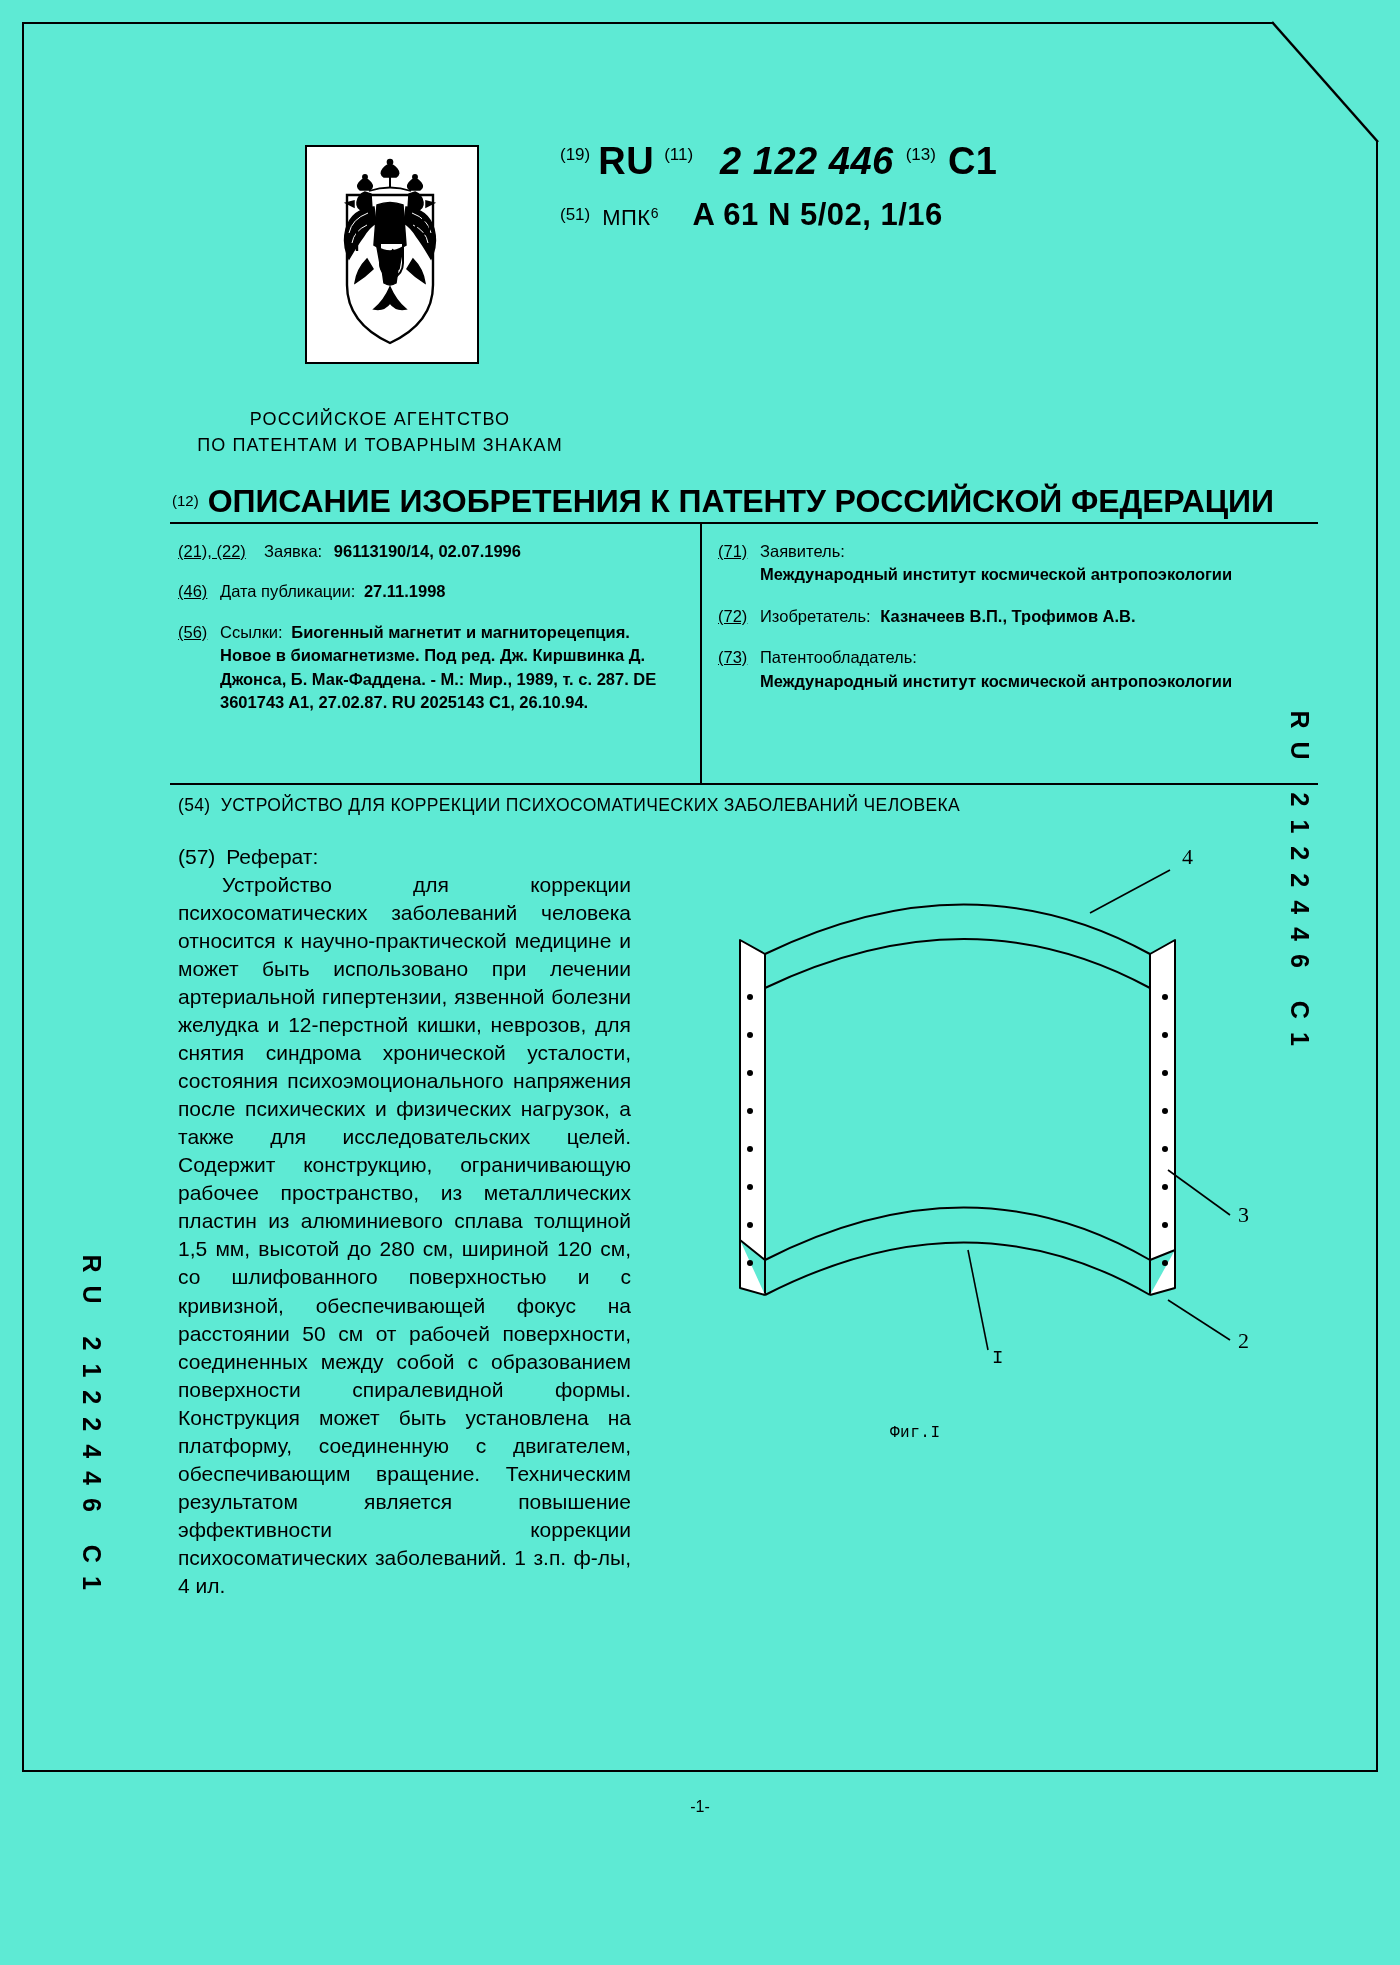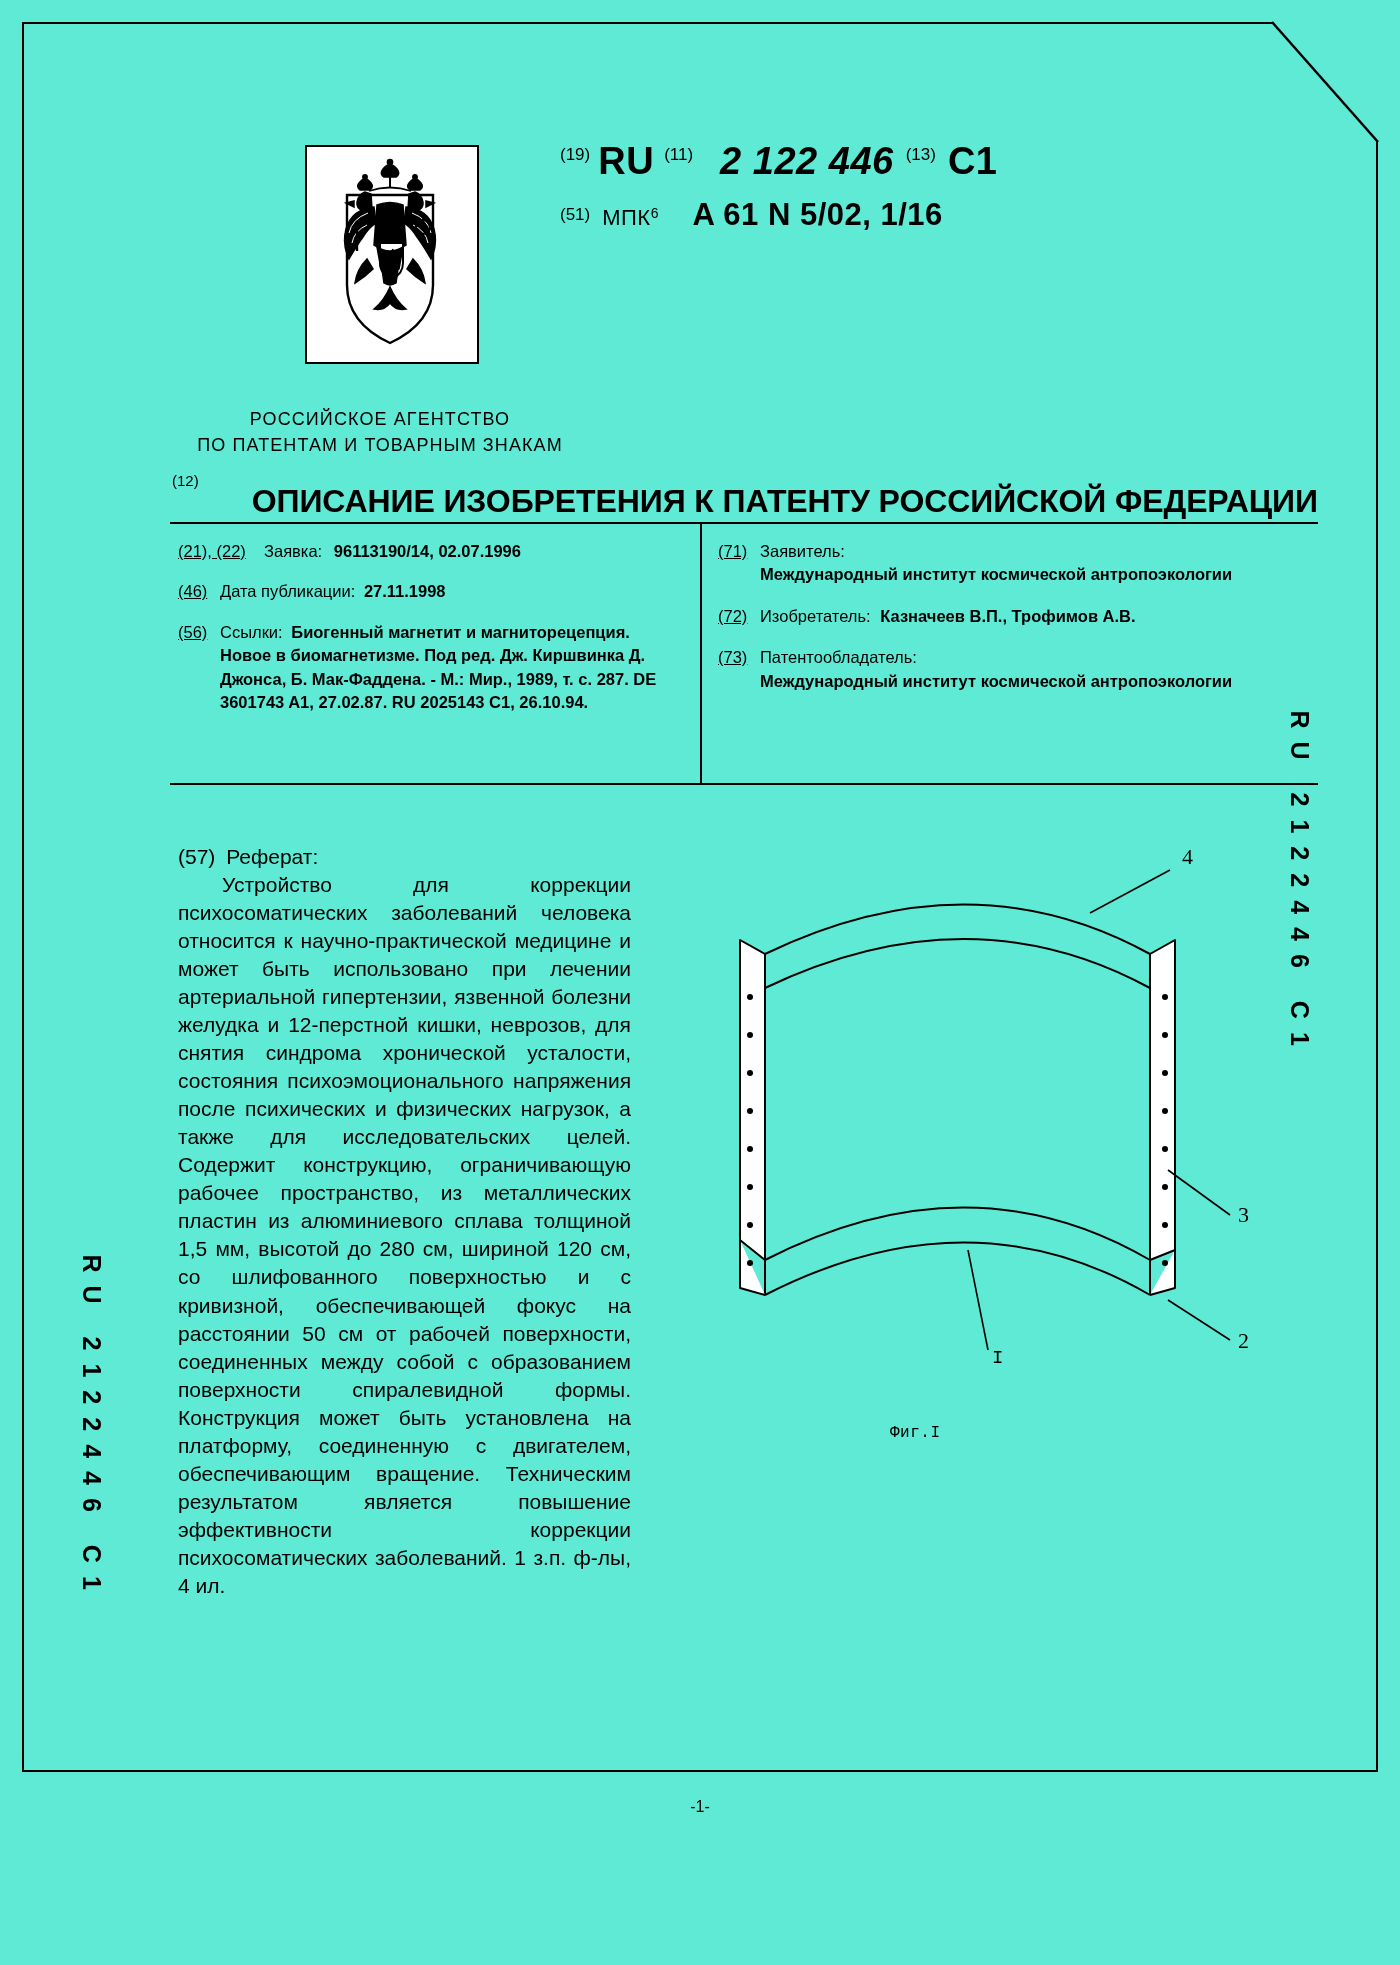--- a/index.html
+++ b/index.html
@@ -92,22 +92,21 @@
     letter-spacing: 1.1px;
     line-height: 1.45;
   }
 
   .main-title-row {
     position: absolute;
     left: 172px;
     top: 483px;
     width: 1145px;
     display: flex;
-    align-items: flex-start;
-    gap: 44px;
+    align-items: flex-end;
   }
   .main-title-num {
     font-size: 15px;
     position: relative;
     top: -11px;
     margin-right: 9px;
   }
   .main-title-text {
     font-size: 32px;
     font-weight: bold;
@@ -358,20 +357,24 @@
     <div class="biblio-item" style="margin-top:18px;">
       <span class="biblio-code">(73)</span>
       <span class="biblio-body">
         <div>Патентообладатель:</div>
         <div class="b">Международный институт космической антропоэкологии</div>
       </span>
     </div>
 
   </div>
 
+  <div class="inv-title">
+    <span>(54)</span>
+    <span style="margin-left:5px;">УСТРОЙСТВО ДЛЯ КОРРЕКЦИИ ПСИХОСОМАТИЧЕСКИХ ЗАБОЛЕВАНИЙ ЧЕЛОВЕКА</span>
+  </div>
 
   <div class="abstract">
     <div class="abstract-label">
       <span>(57)</span>
       <span style="margin-left:5px;">Реферат:</span>
     </div>
     <div class="abstract-body">Устройство для коррекции психосоматических заболеваний человека относится к научно-практической медицине и может быть использовано при лечении артериальной гипертензии, язвенной болезни желудка и 12-перстной кишки, неврозов, для снятия синдрома хронической усталости, состояния психоэмоционального напряжения после психических и физических нагрузок, а также для исследовательских целей. Содержит конструкцию, ограничивающую рабочее пространство, из металлических пластин из алюминиевого сплава толщиной 1,5 мм, высотой до 280 см, шириной 120 см, со шлифованного поверхностью и с кривизной, обеспечивающей фокус на расстоянии 50 см от рабочей поверхности, соединенных между собой с образованием поверхности спиралевидной формы. Конструкция может быть установлена на платформу, соединенную с двигателем, обеспечивающим вращение. Техническим результатом является повышение эффективности коррекции психосоматических заболеваний. 1 з.п. ф-лы, 4 ил.</div>
   </div>
 
   <div class="figure-wrap">

